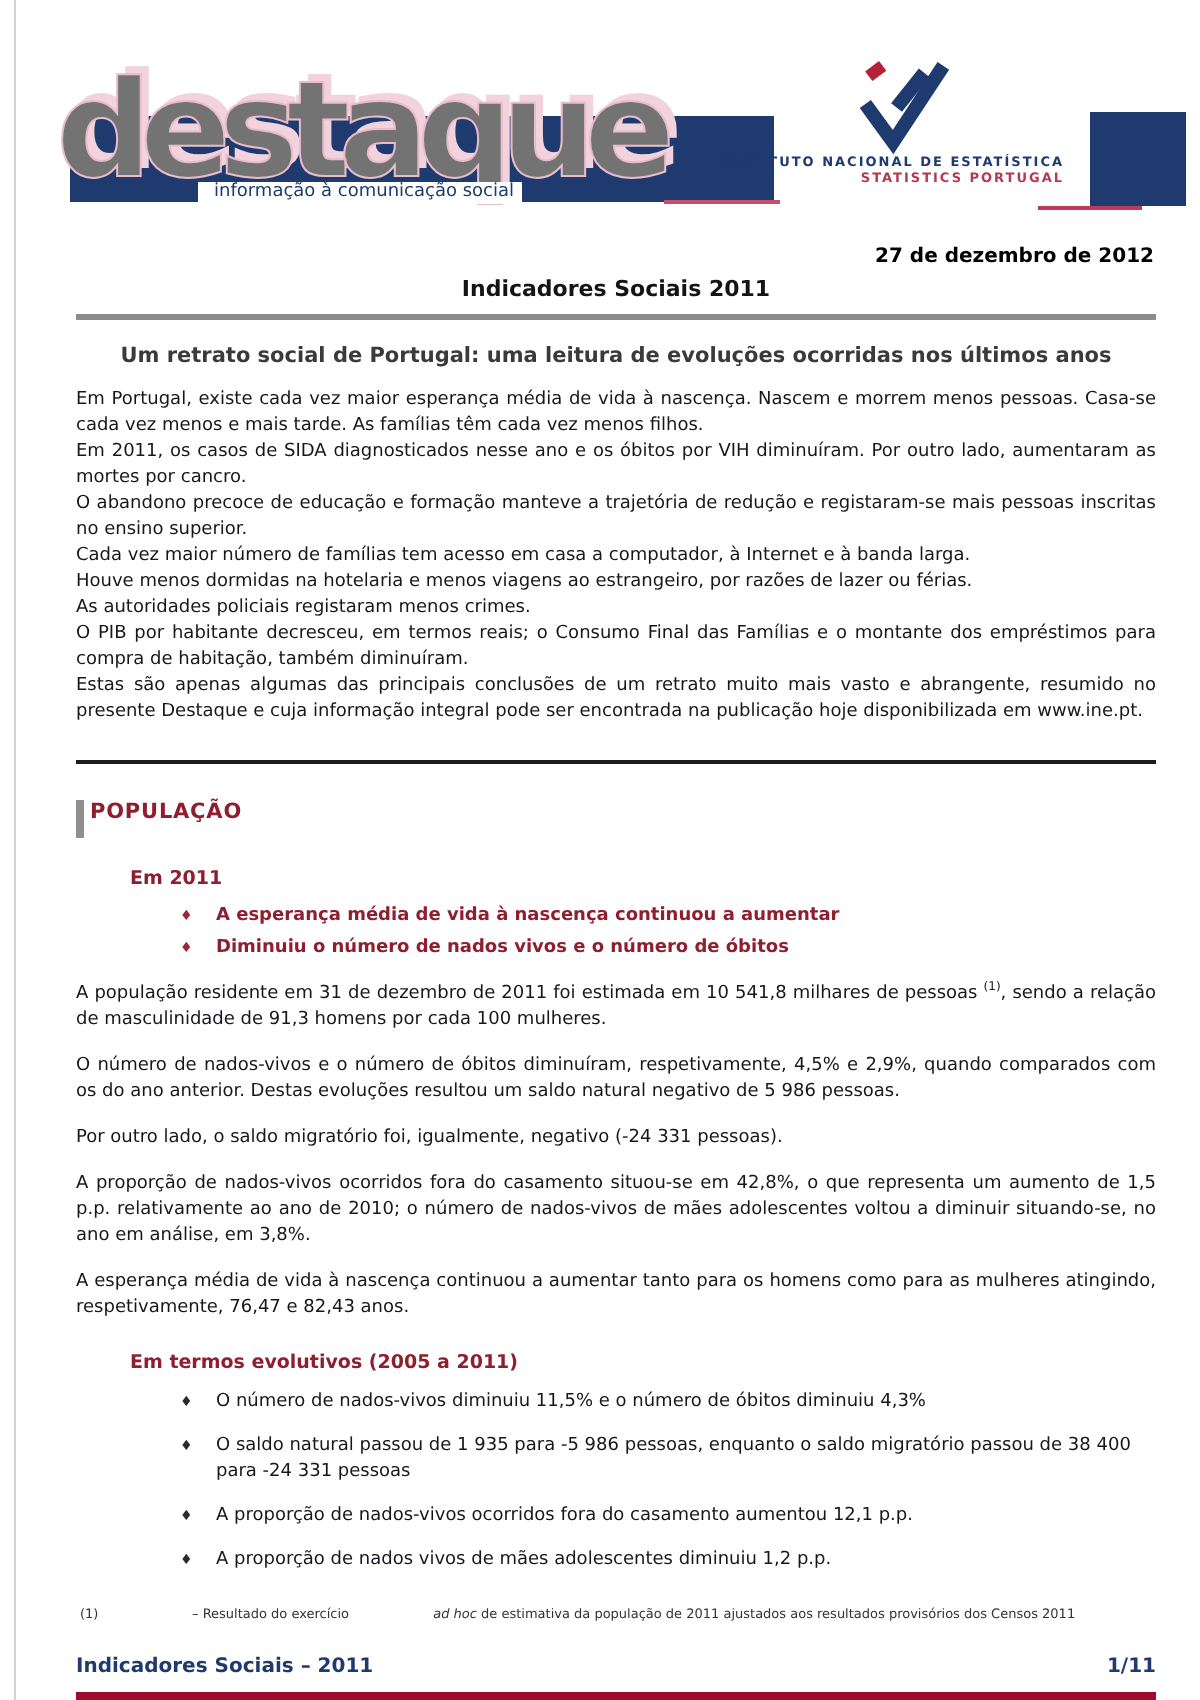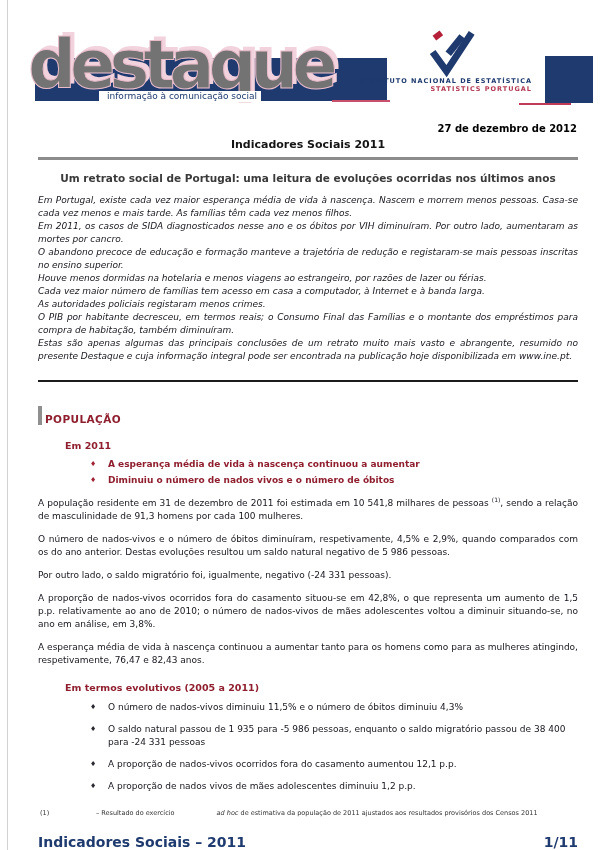--- a/index.html
+++ b/index.html
@@ -23,46 +23,46 @@
   .blue-square{position:absolute;left:545px;top:56px;width:48px;height:47px;background:#1e3a6e;z-index:1;}
   .square-red-tick{position:absolute;left:519px;top:103px;width:52px;height:2px;background:#c03a58;}
   .date-line{position:absolute;right:23px;top:123px;font-size:10px;font-weight:bold;color:#000;}
 
   
   .main{position:absolute;left:38px;top:138px;width:540px;}
   .doc-heading{font-size:11px;font-weight:bold;color:#141414;margin:0;text-align:center;}
   .rule-gray{height:3px;background:#8c8c8c;margin:6px 0 0 0;}
   .doc-title{text-align:center;font-size:10.5px;font-weight:bold;color:#3a3a3a;margin:12px 0 10px 0;}
   .just{font-size:9px;line-height:13px;text-align:justify;color:#16161f;}
-  .summary p{margin:0;font-style:italic;}
+  .summary p{margin:0;}
   .closing{margin-top:13px;}
   .rule-black{height:2px;background:#1c1c1c;margin:17px 0 0 0;}
 
-  .section-head{display:flex;align-items:flex-end;margin:24px 0 0 0;}
+  .section-head{display:flex;align-items:flex-start;margin:18px 0 0 0;}
   .section-bar{width:4px;height:19px;background:#8f8f8f;margin-right:3px;}
   .section-title{font-size:10.5px;font-weight:bold;color:#8f1f2e;letter-spacing:.4px;}
 
   .subhead{font-size:9.5px;font-weight:bold;color:#8f1f2e;margin:15px 0 0 27px;}
   ul.blist{list-style:none;margin:7px 0 0 0;padding:0 0 0 52px;}
   ul.blist li{display:flex;margin:0 0 3px 0;line-height:13px;}
   ul.blist .blt{width:18px;flex:0 0 18px;text-align:left;font-size:7px;line-height:13px;}
   ul.red-list li{font-size:9px;font-weight:bold;color:#8f1f2e;}
   ul.red-list .blt{color:#a32337;}
   ul.blk-list{margin-top:8px;}
   ul.blk-list li{font-size:9px;color:#16161f;margin-bottom:9px;}
   ul.blk-list .blt{color:#2a2a33;}
   .para{margin:10px 0 0 0;}
   sup.fnref{font-size:6px;line-height:0;}
 
   .footnote{display:flex;font-size:6.5px;color:#333;margin:16px 0 0 2px;line-height:9px;}
   .fn-marker{width:56px;flex:0 0 56px;}
   .fn-text .it{font-style:italic;padding-left:40px;}
 
   .footer-row{display:flex;justify-content:space-between;margin-top:16px;
-        font-size:14px;font-weight:bold;color:#1e3a6e;}
+        font-size:10px;font-weight:bold;color:#1e3a6e;}
   .rule-red{height:4px;background:#9e0b2c;margin-top:7px;}
 </style>
 </head>
 <body>
 
 <div class="page">
   <div class="edge-strip"></div>
 
   <div class="header">
     <div class="band"></div>
@@ -89,22 +89,22 @@
 
   <div class="main">
     <div class="doc-heading">Indicadores Sociais 2011</div>
     <div class="rule-gray"></div>
     <div class="doc-title">Um retrato social de Portugal: uma leitura de evoluções ocorridas nos últimos anos</div>
 
     <div class="summary just">
       <p>Em Portugal, existe cada vez maior esperança média de vida à nascença. Nascem e morrem menos pessoas. Casa-se cada vez menos e mais tarde. As famílias têm cada vez menos filhos.</p>
       <p>Em 2011, os casos de SIDA diagnosticados nesse ano e os óbitos por VIH diminuíram. Por outro lado, aumentaram as mortes por cancro.</p>
       <p>O abandono precoce de educação e formação manteve a trajetória de redução e registaram-se mais pessoas inscritas no ensino superior.</p>
+      <p>Cada vez maior número de famílias tem acesso em casa a computador, à Internet e à banda larga.</p>
       <p>Houve menos dormidas na hotelaria e menos viagens ao estrangeiro, por razões de lazer ou férias.</p>
-      <p>Cada vez maior número de famílias tem acesso em casa a computador, à Internet e à banda larga.</p>
       <p>As autoridades policiais registaram menos crimes.</p>
       <p>O PIB por habitante decresceu, em termos reais; o Consumo Final das Famílias e o montante dos empréstimos para compra de habitação, também diminuíram.</p>
       <p class="closing">Estas são apenas algumas das principais conclusões de um retrato muito mais vasto e abrangente, resumido no presente Destaque e cuja informação integral pode ser encontrada na publicação hoje disponibilizada em www.ine.pt.</p>
     </div>
 
     <div class="rule-black"></div>
 
     <div class="section-head">
       <div class="section-bar"></div>
       <div class="section-title">POPULAÇÃO</div>

